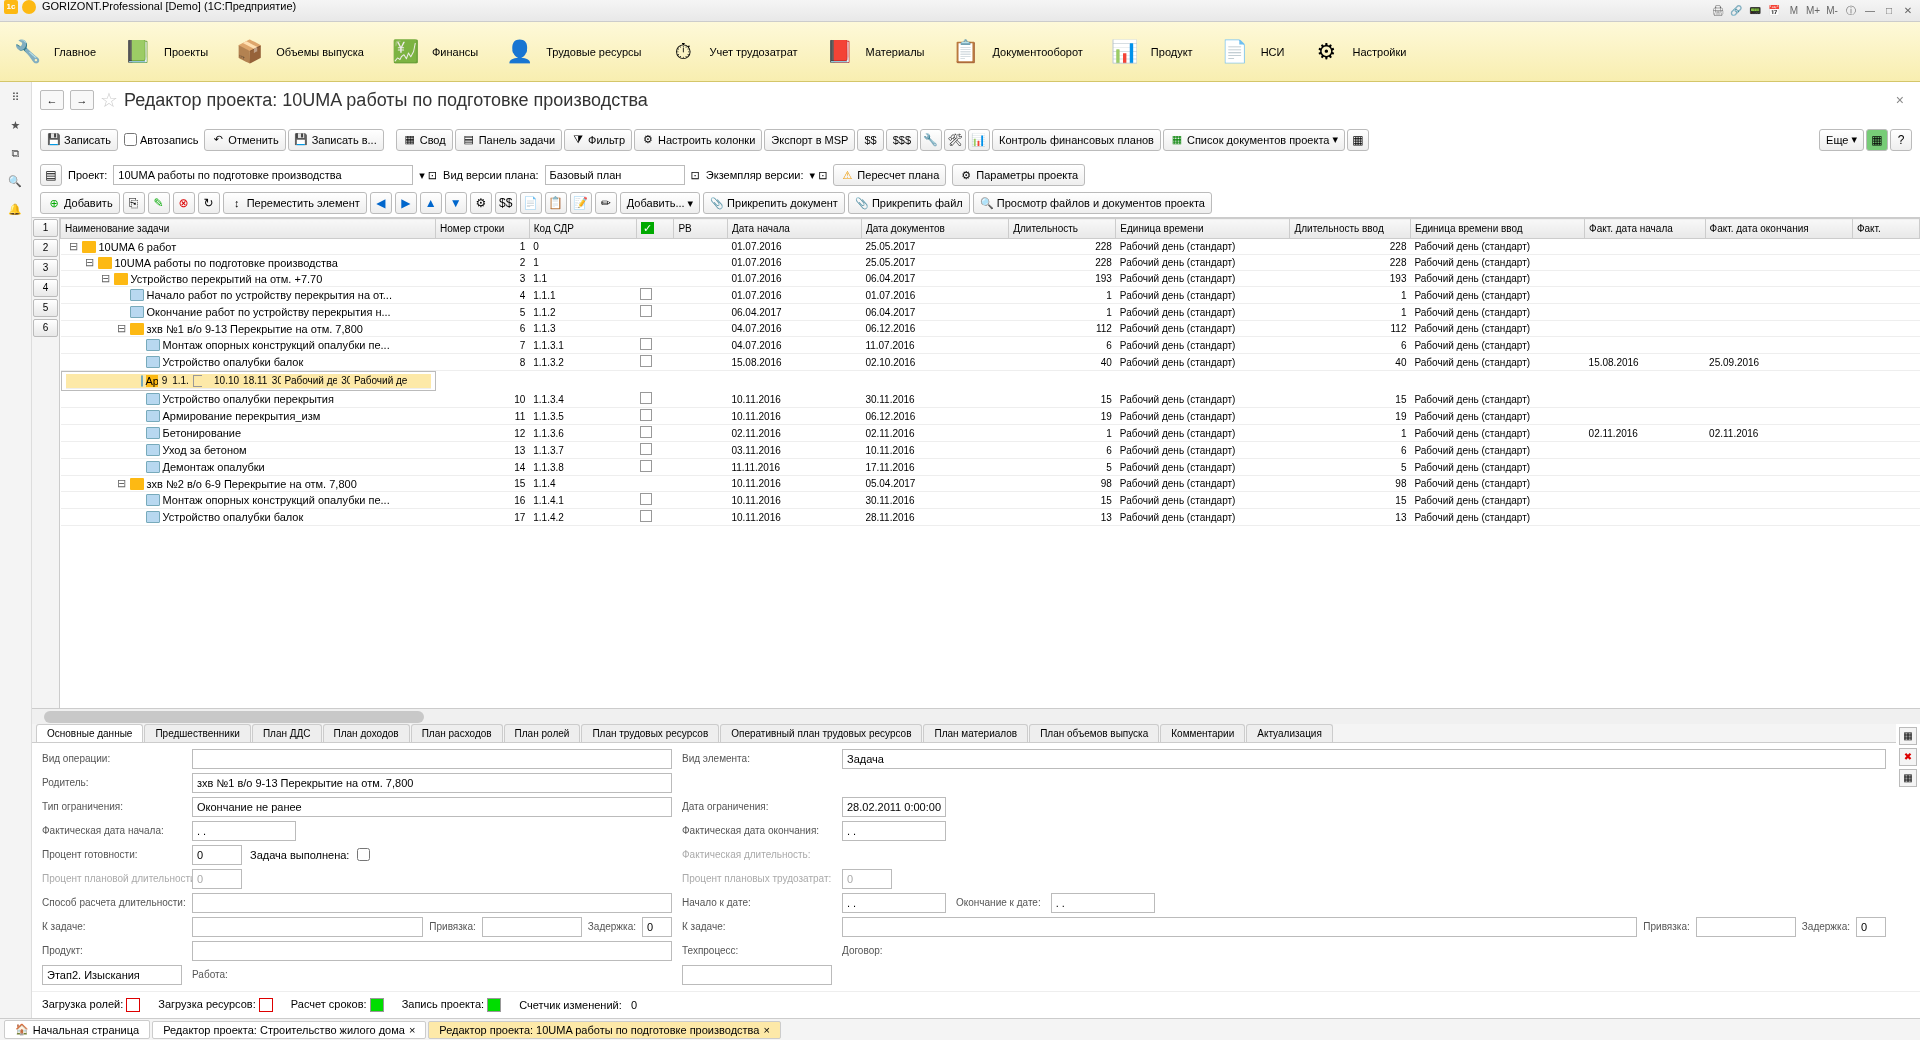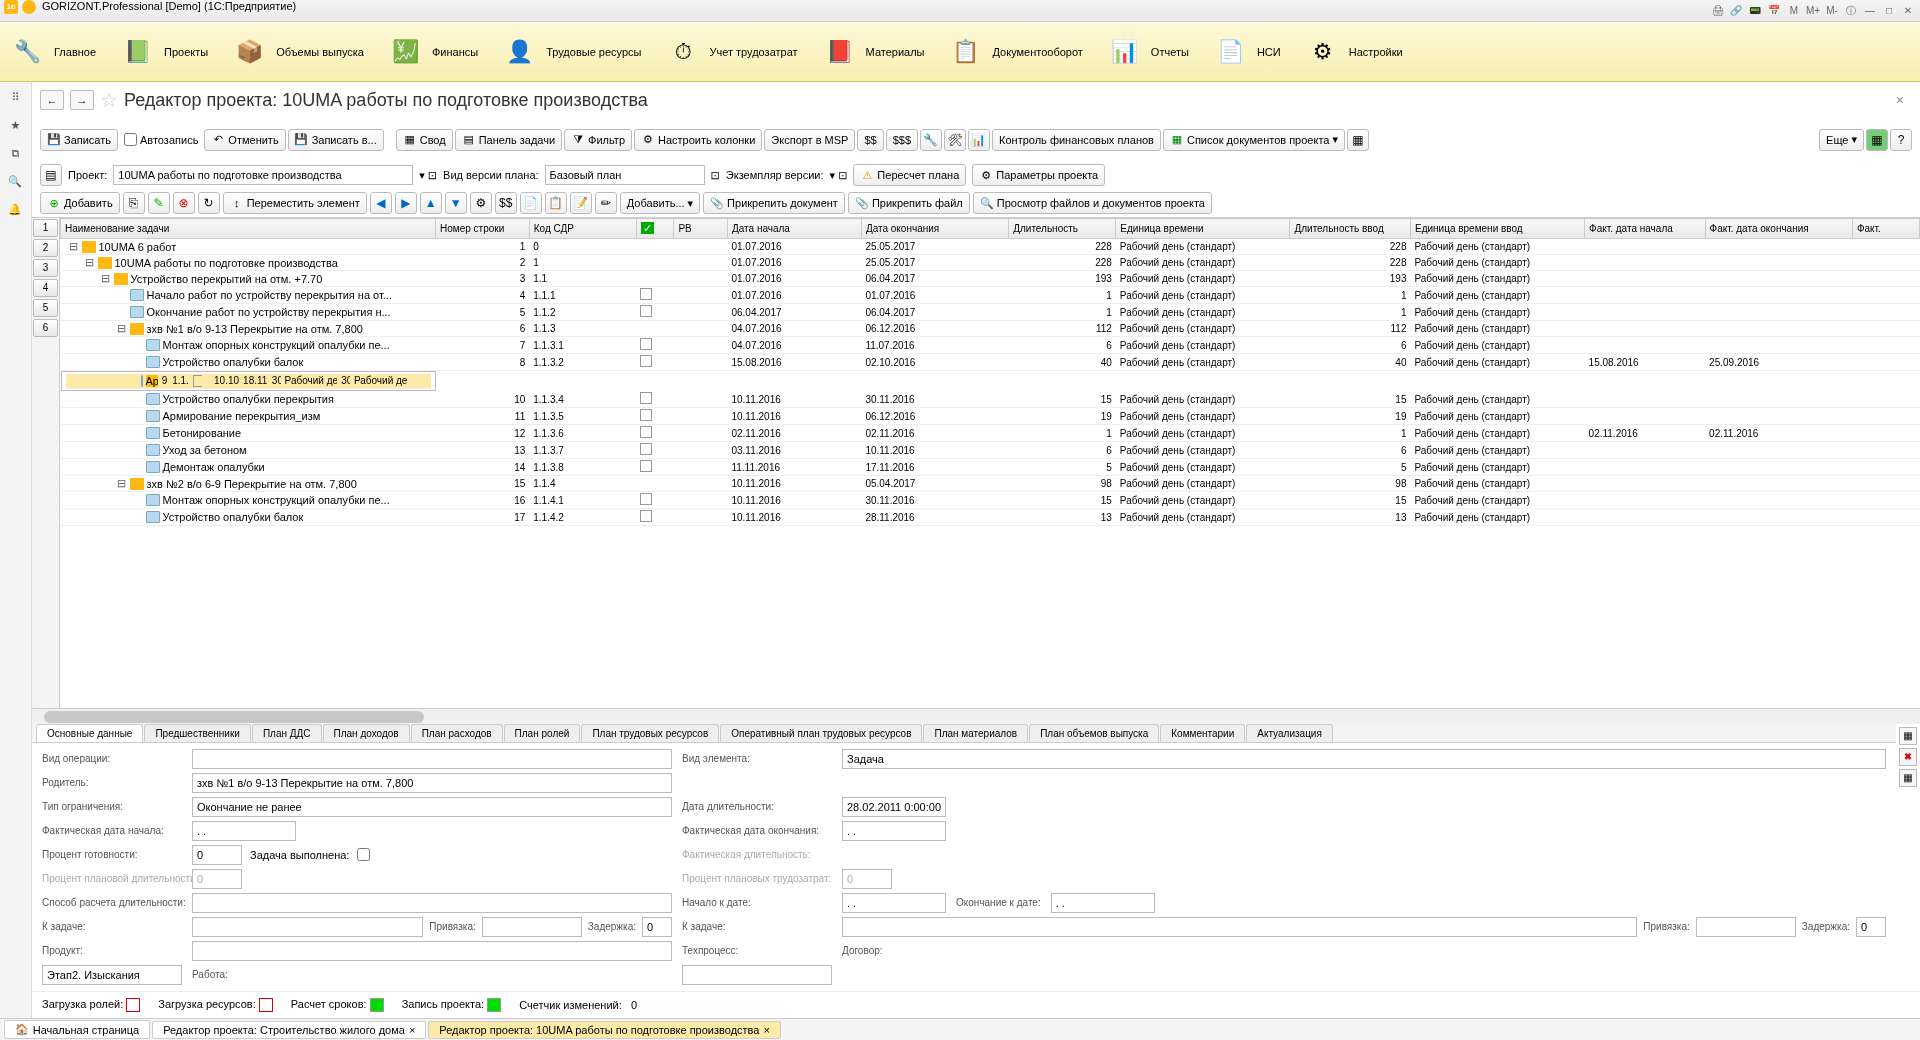--- a/index.html
+++ b/index.html
@@ -114,21 +114,21 @@
     <div class="tb-item">
       <div class="tb-icon">📕</div>
       <span>Материалы</span>
     </div>
     <div class="tb-item">
       <div class="tb-icon">📋</div>
       <span>Документооборот</span>
     </div>
     <div class="tb-item">
       <div class="tb-icon">📊</div>
-      <span>Отчеты</span>
+      <span>Продукт</span>
     </div>
     <div class="tb-item">
       <div class="tb-icon">📄</div>
       <span>НСИ</span>
     </div>
     <div class="tb-item">
       <div class="tb-icon">⚙</div>
       <span>Настройки</span>
     </div>
   </div>
@@ -205,21 +205,21 @@
     </div>
 
     <div class="param-row">
       <button class="icon-btn">▤</button>
       <label>Проект:</label>
       <div class="sel" style="width:300px">
           <span>10UMA работы по подготовке производства</span>
         </div>
       <span>▾ ⊡</span>
       <label>Вид версии плана:</label>
-      <div class="sel" style="width:160px">
+      <div class="sel" style="width:140px">
           <span>Базовый план</span>
         </div>
       <span>⊡</span>
       <label>Экземпляр версии:</label>
       <span>▾ ⊡</span>
       <button class="btn">
           <span class="ic" style="color:#e90">⚠</span>
           <span>Пересчет плана</span>
         </button>
       <button class="btn">
@@ -294,21 +294,21 @@
               <col style="width:50px">
           </colgroup>
           <thead>
               <tr id="header-row">
                 <th>Наименование задачи</th>
                 <th class="r">Номер строки</th>
                 <th>Код СДР</th>
                 <th><span style="background:#0a0;color:#fff;padding:0 2px">✓</span></th>
                 <th>РВ</th>
                 <th>Дата начала</th>
-                <th>Дата окончания</th>
+                <th>Дата документов</th>
                 <th class="r">Длительность</th>
                 <th>Единица времени</th>
                 <th class="r">Длительность ввод</th>
                 <th>Единица времени ввод</th>
                 <th>Факт. дата начала</th>
                 <th>Факт. дата окончания</th>
                 <th>Факт.</th>
               </tr>
             </thead>
           <tbody id="grid-body">
@@ -724,21 +724,21 @@
           <div class="fld">
               <span>зхв №1 в/о 9-13 Перекрытие на отм. 7,800</span>
             </div>
           <span></span>
             <span></span>
 
           <label>Тип ограничения:</label>
           <div class="fld">
               <span>Окончание не ранее</span>
             </div>
-          <label>Дата длительности:</label>
+          <label>Дата ограничения:</label>
           <div class="fld short">
               <span>28.02.2011 0:00:00</span>
             </div>
 
           <label>Фактическая дата начала:</label>
           <div class="fld short">
               <span>. .</span>
             </div>
           <label>Фактическая дата окончания:</label>
           <div class="fld short">

